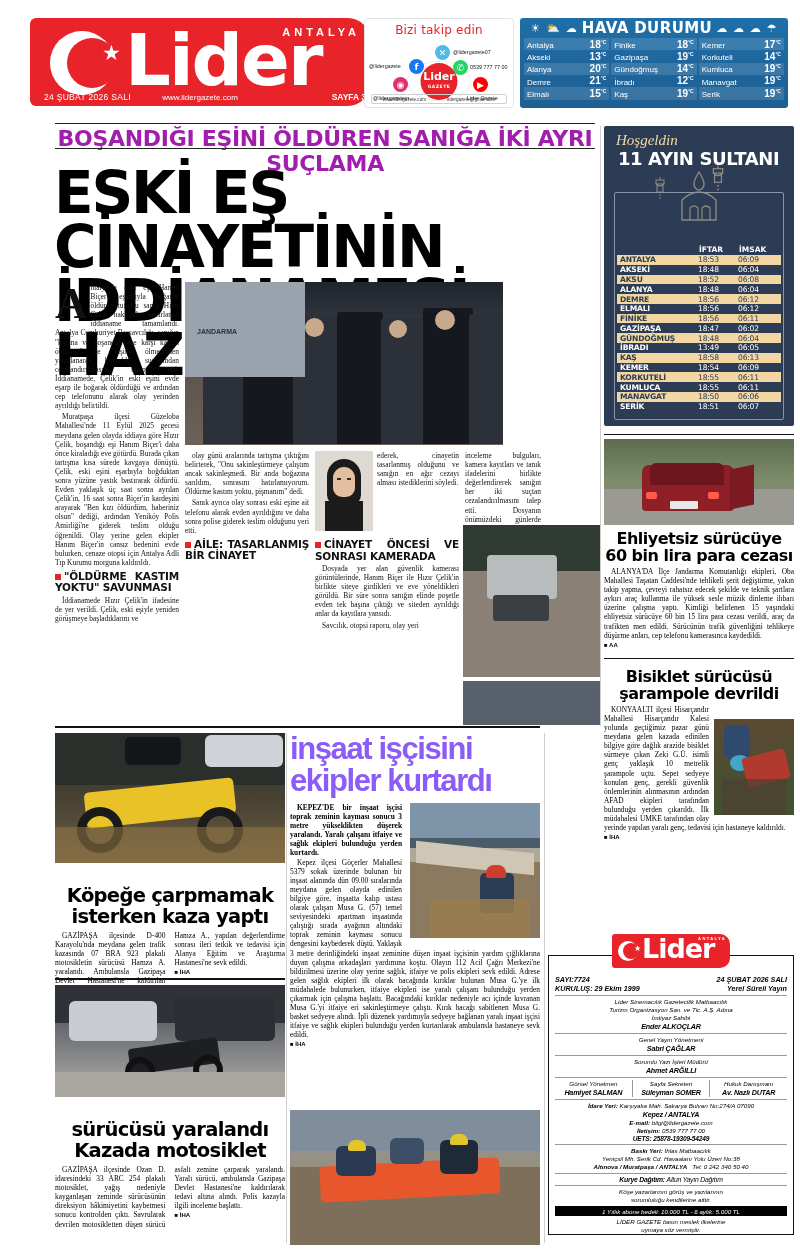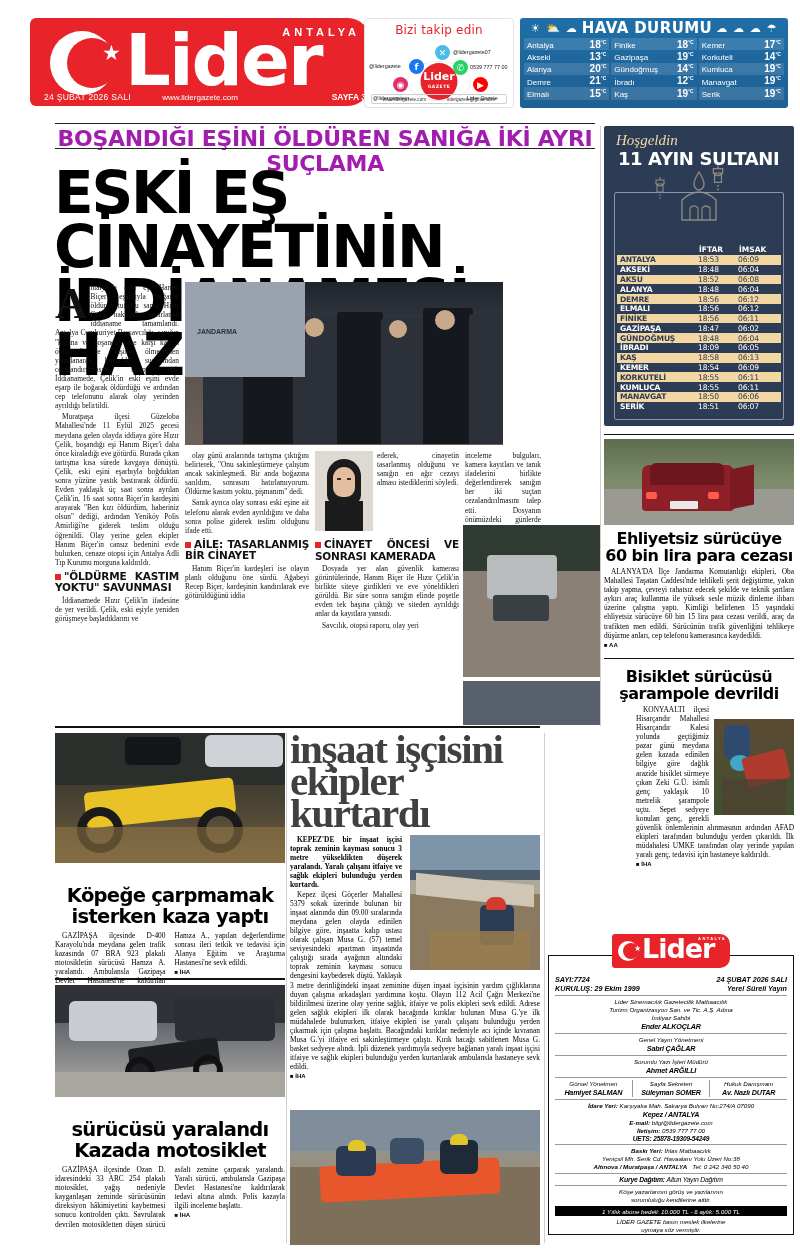--- a/index.html
+++ b/index.html
@@ -233,22 +233,22 @@
     font-family:"DejaVu Sans", sans-serif; font-weight:bold;
     font-size:19.5px; line-height:21px; text-align:center;
     margin:22px 0 4px; letter-spacing:-0.7px;
   }
   .bl-cols { column-count:2; column-gap:9px; font-size:7.4px; line-height:9.1px; text-align:justify; }
   .bl-cols p { text-indent:7px; }
 
   
   .cb { position:absolute; left:290px; top:733px; width:250px; }
   .cb-head {
-    font-family:Liberation Serif, serif; font-weight:bold;
-    font-size:41px; line-height:32px; letter-spacing:-1.4px; color:#404040;
+    font-family:Liberation Sans, sans-serif; font-weight:bold;
+    font-size:31px; line-height:32px; letter-spacing:-1.4px; color:#8b5cf6;
   }
   .cb-body { margin-top:6px; font-size:7.4px; line-height:9.1px; text-align:justify; }
   .cb-body p { text-indent:7px; }
 
   
   .kunye {
     position:absolute; left:548px; top:955px; width:246px; height:280px;
     border:1.4px solid #111; background:#fff; padding:3px 6px 4px;
     font-family:"Liberation Sans", sans-serif;
   }
@@ -444,23 +444,22 @@
       <div class="fig t" style="left:70px; top:30px; width:20px; height:20px;"></div>
       <div class="fig t" style="left:120px; top:36px; width:19px; height:19px;"></div>
       <div class="fig t" style="left:204px; top:38px; width:18px; height:18px;"></div>
       <div class="fig t" style="left:250px; top:28px; width:20px; height:20px;"></div>
       <div style="position:absolute; left:0; top:0; width:120px; height:95px; background:#9aa3ad;"></div>
       <div style="position:absolute; left:12px; top:46px; font:bold 7px 'Liberation Sans',sans-serif; color:#2c3240;">JANDARMA</div>
     </div>
 
     <div class="col" style="left:130px; top:168px; width:124px;">
       <p>olay günü aralarında tartışma çıktığını belirterek, "Onu sakinleştirmeye çalıştım ancak sakinleşmedi. Bir anda boğazına sarıldım, sonrasını hatırlamıyorum. Öldürme kastım yoktu, pişmanım" dedi.</p>
-      <p>Sanık ayrıca olay sonrası eski eşine ait telefonu alarak evden ayrıldığını ve daha sonra polise giderek teslim olduğunu ifade etti.</p>
+      <p>Sanık ayrıca olay sonrası eski eşine ait telefonu alarak evden ayrıldığını ve daha sonra polise giderek teslim olduğunu yeri etti.</p>
       <div class="subhead">AİLE: TASARLANMIŞ BİR CİNAYET</div>
-      <p>Hanım Biçer'in kardeşleri ise olayın planlı olduğunu öne sürdü. Ağabeyi Recep Biçer, kardeşinin kandırılarak eve götürüldüğünü iddia</p>
     </div>
 
     <div class="ph" style="left:260px; top:168px; width:58px; height:80px; background:#ded9d2;">
       <div style="position:absolute; left:12px; top:8px; width:34px; height:46px; background:#1b1b1b; border-radius:17px 17px 10px 10px;"></div>
       <div style="position:absolute; left:18px; top:16px; width:22px; height:30px; background:#e3bfa2; border-radius:11px 11px 9px 9px;"></div>
       <div style="position:absolute; left:10px; top:50px; width:38px; height:30px; background:#1b1b1b;"></div>
       <div style="position:absolute; left:22px; top:27px; width:4px; height:2px; background:#3b2a1d;"></div>
       <div style="position:absolute; left:32px; top:27px; width:4px; height:2px; background:#3b2a1d;"></div>
     </div>
 
@@ -559,21 +558,21 @@
             <div class="c2">18:47</div>
             <div class="c3">06:02</div>
           </div>
         <div class="prow">
             <div class="c1">GÜNDOĞMUŞ</div>
             <div class="c2">18:48</div>
             <div class="c3">06:04</div>
           </div>
         <div class="prow">
             <div class="c1">İBRADI</div>
-            <div class="c2">18:09</div>
+            <div class="c2">13:49</div>
             <div class="c3">06:05</div>
           </div>
         <div class="prow">
             <div class="c1">KAŞ</div>
             <div class="c2">18:58</div>
             <div class="c3">06:13</div>
           </div>
         <div class="prow">
             <div class="c1">KEMER</div>
             <div class="c2">18:54</div>
@@ -620,21 +619,21 @@
         <p>ALANYA'DA İlçe Jandarma Komutanlığı ekipleri, Oba Mahallesi Taşatan Caddesi'nde tehlikeli şerit değiştirme, yakın takip yapma, çevreyi rahatsız edecek şekilde ve teknik şartlara aykırı araç kullanma ile yüksek sesle müzik dinleme ihbarı üzerine çalışma yaptı. Kimliği belirlenen 15 yaşındaki ehliyetsiz sürücüye 60 bin 15 lira para cezası verildi, araç da trafikten men edildi. Sürücünün trafik güvenliğini tehlikeye düşürme anları, cep telefonu kamerasınca kaydedildi.</p>
         <span class="src">AA</span>
       </div>
     </div>
 
     <div class="rail-story">
       <div class="rail-head">
         <div>Bisiklet sürücüsü</div>
         <div>şarampole devrildi</div>
       </div>
-      <div class="rail-body" style="position:relative;margin-left:32px;">
+      <div class="rail-body" style="position:relative;">
         <div style="float:right; width:80px; height:96px; margin:14px 0 3px 5px; position:relative; overflow:hidden;
                     background:linear-gradient(180deg,#5c4a33,#3f5131);">
           <div style="position:absolute; left:10px; top:6px; width:26px; height:34px; background:#2f4a6e; border-radius:6px;"></div>
           <div style="position:absolute; left:16px; top:36px; width:20px; height:16px; background:#3fa8c8; border-radius:50%;"></div>
           <div style="position:absolute; left:30px; top:34px; width:44px; height:30px; background:#b03a2e; transform:rotate(-14deg); border-radius:4px;"></div>
           <div style="position:absolute; left:8px; top:60px; width:64px; height:36px; background:#4e4030; opacity:.7;"></div>
         </div>
         <p>KONYAALTI ilçesi Hisarçandır Mahallesi Hisarçandır Kalesi yolunda geçtiğimiz pazar günü meydana gelen kazada edinilen bilgiye göre dağlık arazide bisiklet sürmeye çıkan Zeki G.Ü. isimli genç yaklaşık 10 metrelik şarampole uçtu. Sepet sedyeye konulan genç, gerekli güvenlik önlemlerinin alınmasının ardından AFAD ekipleri tarafından bulunduğu yerden çıkarıldı. İlk müdahalesi UMKE tarafından olay yerinde yapılan yaralı genç, tedavisi için hastaneye kaldırıldı.</p>
         <span class="src">İHA</span>
       </div>

